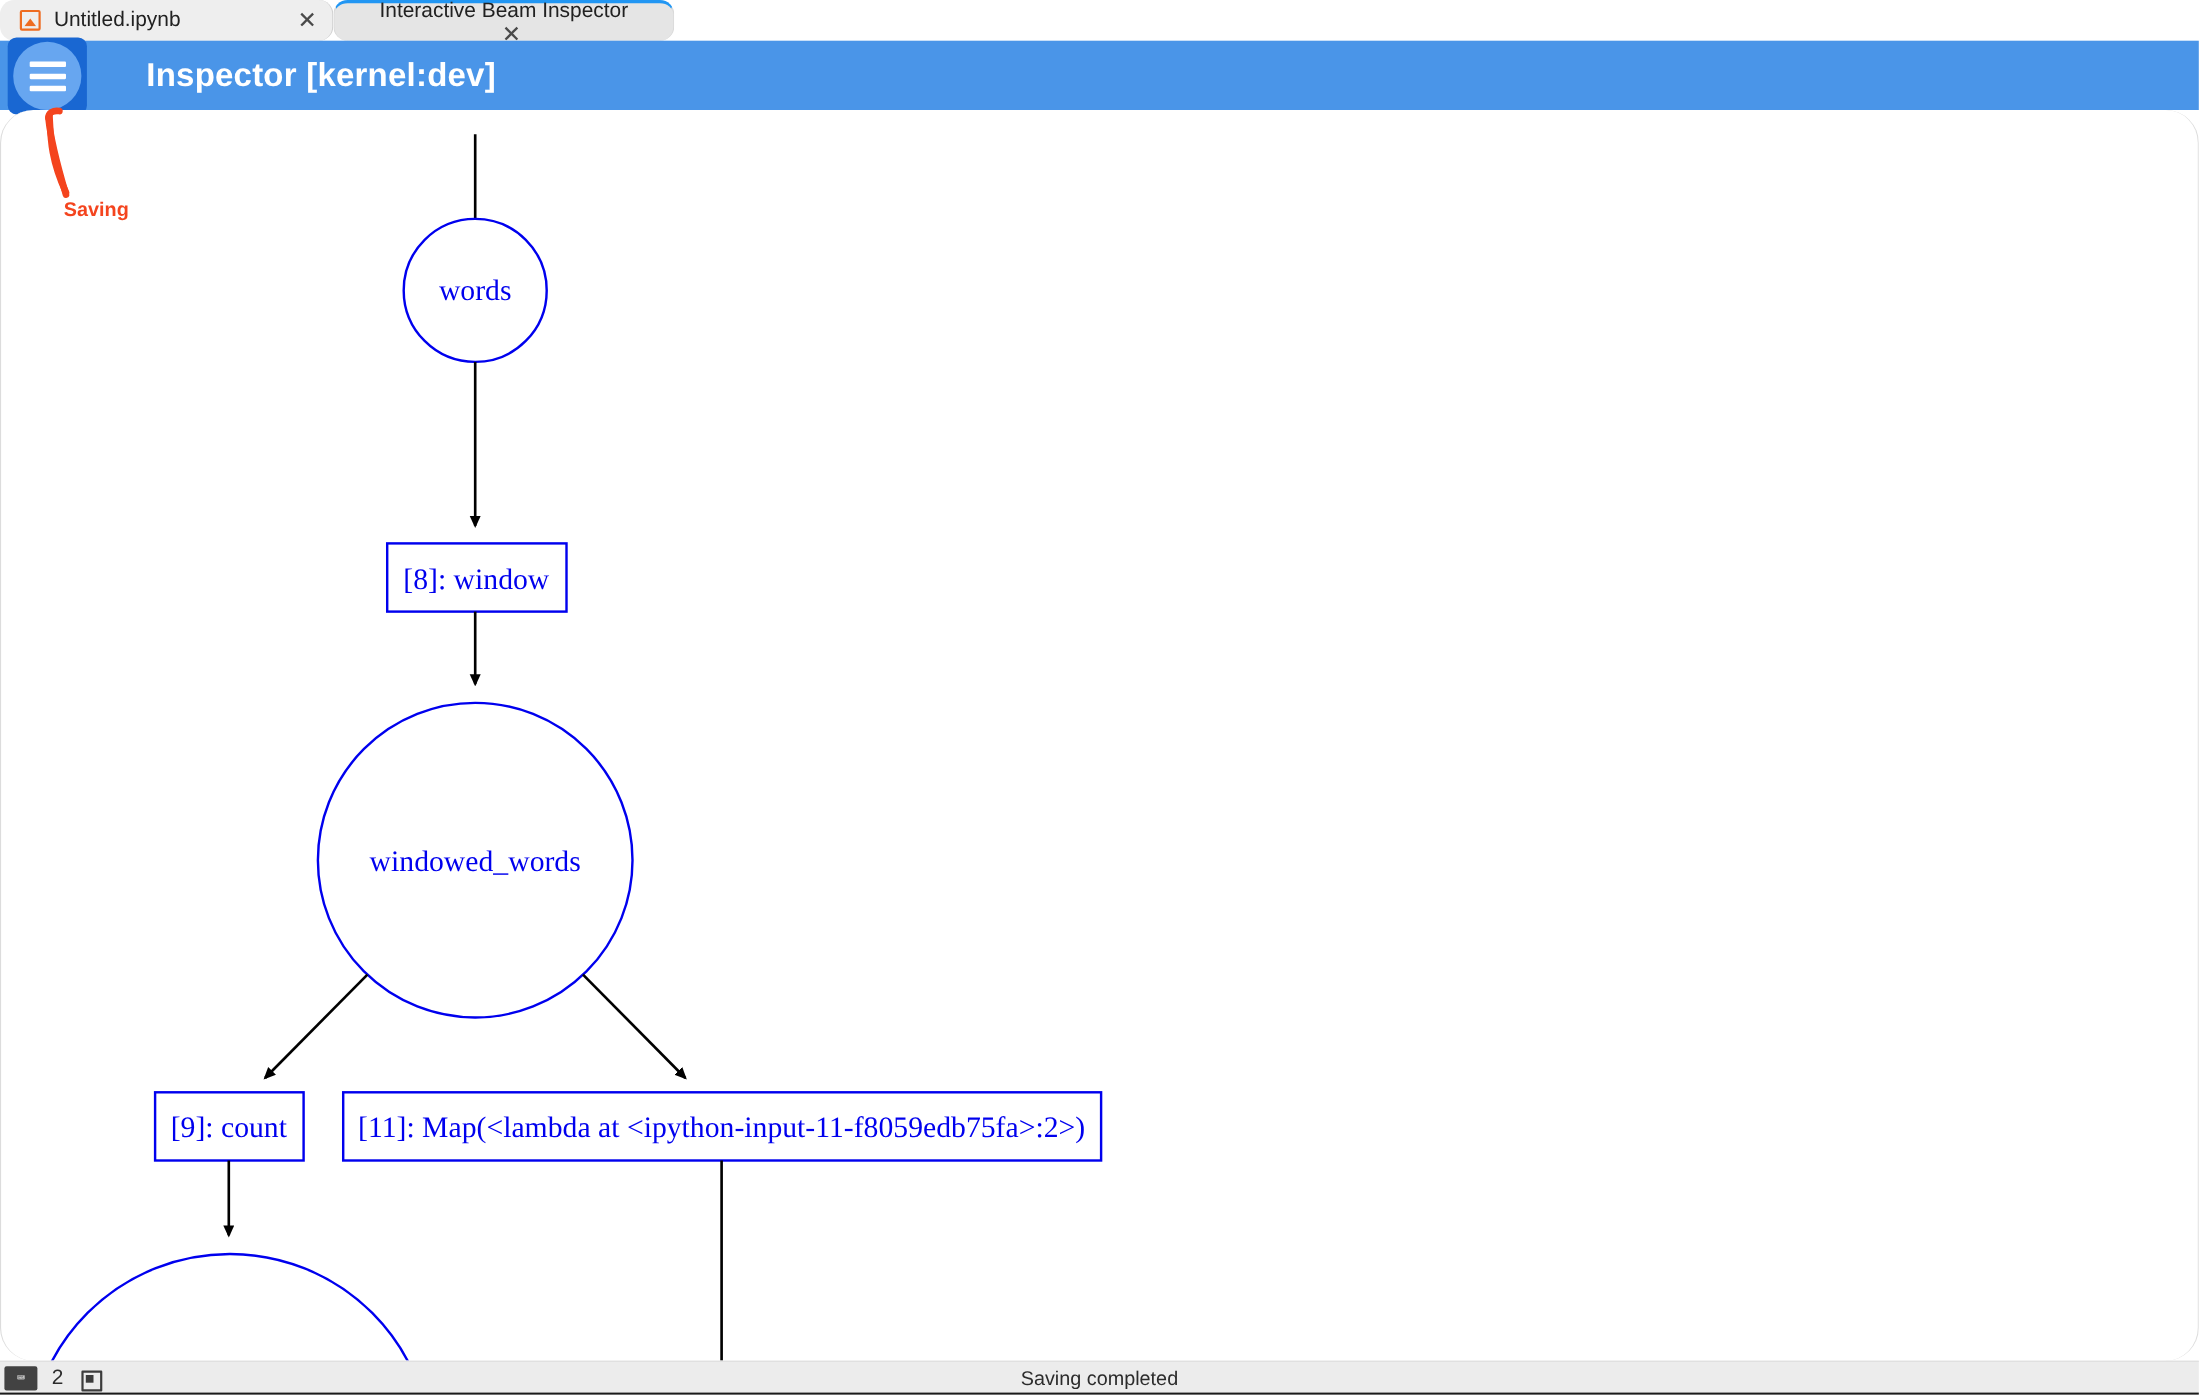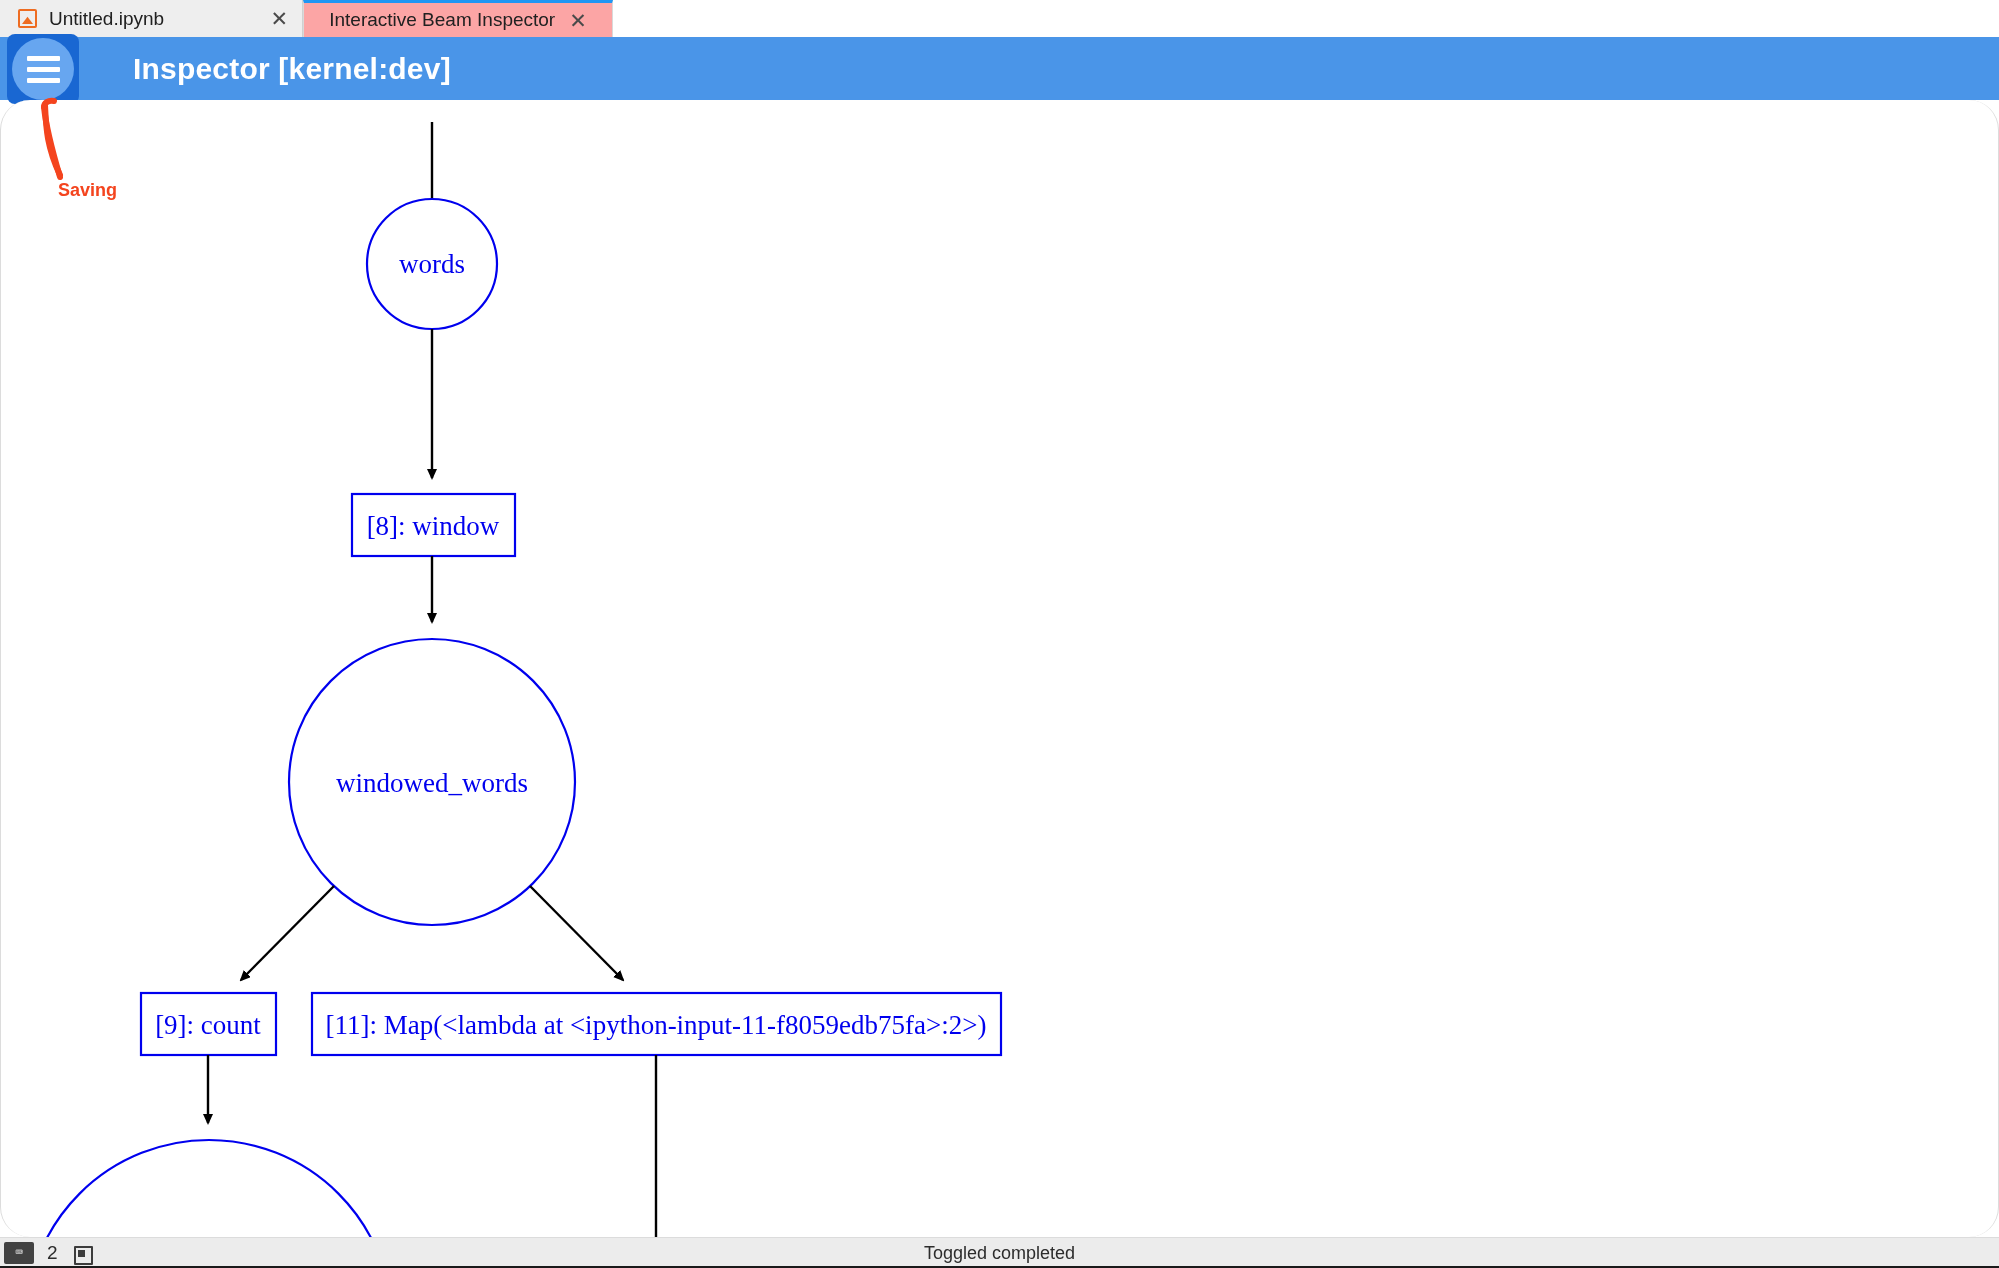--- a/index.html
+++ b/index.html
@@ -31,34 +31,36 @@
   .tab {
     position: relative;
     height: 37px;
     display: flex;
     align-items: center;
     padding: 0 14px 0 18px;
     font-size: 19px;
     color: #212121;
     cursor: pointer;
     white-space: nowrap;
+    border-radius: 13px;
   }
   .tab.inactive {
     background: #eeeeee;
     border-right: 1px solid #d0d0d0;
     width: 303px;
   }
   .tab.active {
-    background: #fca5a5;
+    background: #e5e5e5;
     border-left: 1px solid #d9d9d9;
     border-right: 1px solid #d9d9d9;
     border-top: 3px solid #2196f3;
     width: 310px;
     justify-content: center;
     padding: 0 8px 0 8px;
+    flex-direction: column;
   }
   .tab-ico-nb {
     width: 19px; height: 19px;
     border: 2px solid #ee6c21;
     border-radius: 2px;
     margin-right: 12px;
     position: relative;
     flex: none;
   }
   .tab-ico-nb::after {
@@ -343,21 +345,21 @@
   </div>
 
   <svg class="annot-svg" width="200" height="130">
     <path d="M45,10 C46,30 46,50 60,80" stroke="#f4441e" stroke-width="6" fill="none" stroke-linecap="round" transform="translate(0,0) rotate(0)"></path>
     <path d="M60,82 C52,55 46,32 44,12" stroke="#f4441e" stroke-width="6" fill="none" stroke-linecap="round"></path>
     <path d="M44,12 C44,8 48,5 54,6" stroke="#f4441e" stroke-width="6" fill="none" stroke-linecap="round"></path>
   </svg>
   <div class="annot-label">Saving</div>
 
   <div class="statusbar">
-    <div class="sb-center">Toggled completed</div>
+    <div class="sb-center">Saving completed</div>
     <div class="sb-left">
       <div class="sb-term">
         <span>⌨</span>
       </div>
       <div class="sb-count">2</div>
       <div class="sb-kernel-ico"></div>
     </div>
     <div class="sb-bottomline"></div>
   </div>
 

